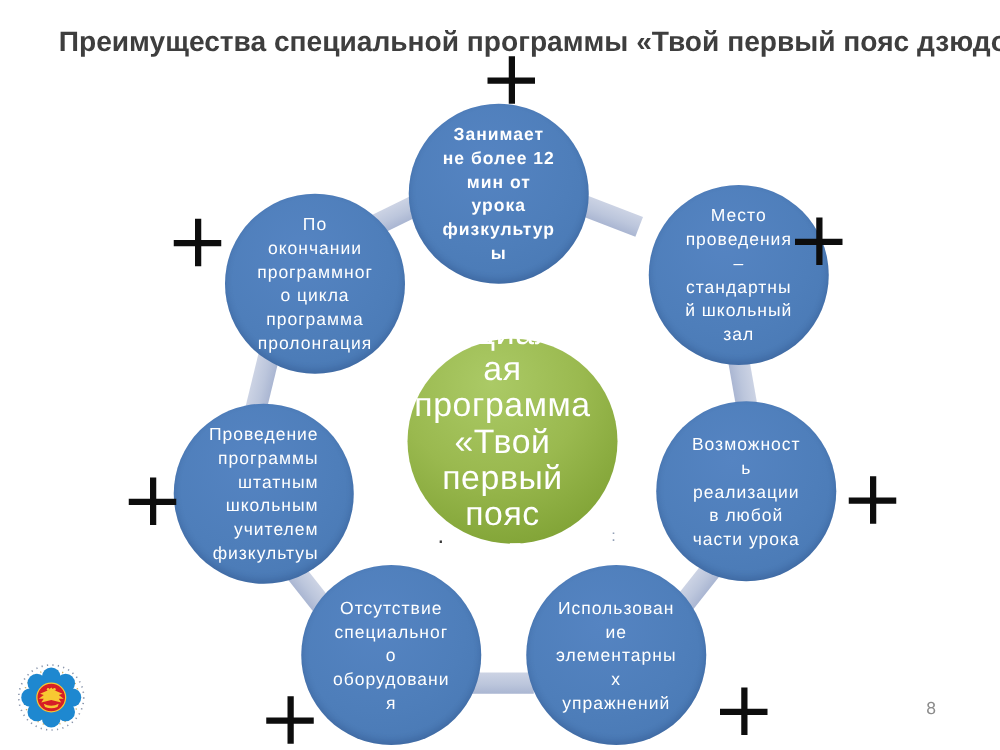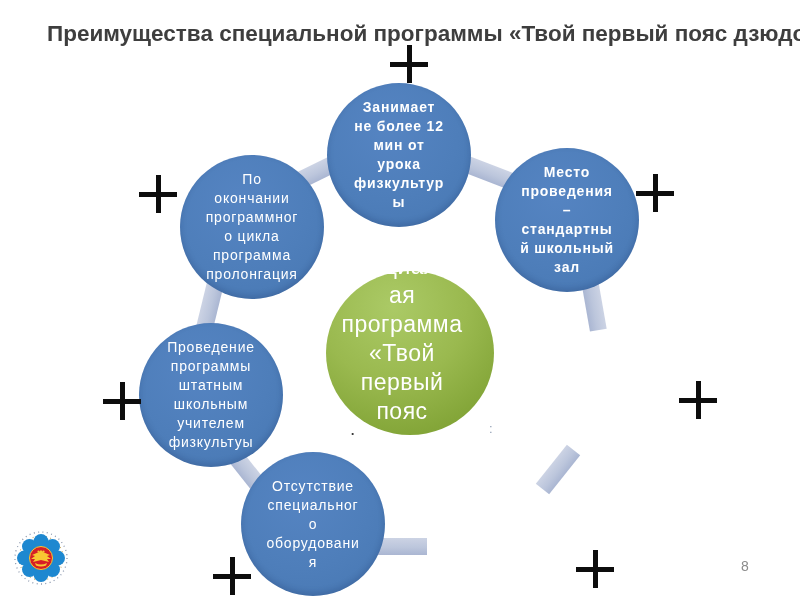--- a/index.html
+++ b/index.html
@@ -27,35 +27,35 @@
   
   .node {
     position:absolute; width:144px; height:144px; border-radius:50%; z-index:2;
     background:radial-gradient(circle at 42% 32%, #5584c2 0%, #4e7eba 55%, #4777b2 100%);
     box-shadow:inset 0 -3px 6px rgba(10,30,70,0.18);
     color:#ffffff; font-size:14px; line-height:19px; letter-spacing:0.8px;
     display:flex; align-items:center; justify-content:center;
     text-align:center; white-space:pre-line;
   }
   .n-top { left:327px; top:83px;font-weight:bold;  }
-  .n-tr  { left:495px; top:148px;font-weight:bold; }
+  .n-tr  { left:519px; top:148px; }
   .n-r   { left:525px; top:321px; }
   .n-br  { left:421px; top:452px; }
   .n-bl  { left:241px; top:452px; }
-  .n-l   { left:139px; top:323px; }
+  .n-l   { left:139px; top:323px;text-align:right; }
   .n-tl  { left:180px; top:155px; }
   
   .center-ellipse {
     position:absolute; left:326px; top:271px; width:168px; height:164px;
     border-radius:50%; z-index:3;
     background:radial-gradient(circle at 40% 22%, #abca66 0%, #9ab94f 45%, #84a639 78%, #789a2e 100%);
   }
   .center-text {
     position:absolute; left:294px; top:252px; width:216px; z-index:4;
-    color:#ffffff; font-size:23px; line-height:29px; letter-spacing:0.5px;
+    color:#ffffff; font-size:27px; line-height:29px; letter-spacing:0.5px;
     text-align:center; white-space:pre-line;
   }
   
   .plus { position:absolute; width:38px; height:38px; z-index:6; }
   .plus::before {
     content:""; position:absolute; left:0; right:0; top:50%; margin-top:-2.5px;
     height:5px; background:#0d0d0d;
   }
   .plus::after {
     content:""; position:absolute; top:0; bottom:0; left:50%; margin-left:-2.5px;
@@ -99,20 +99,30 @@
 мин от
 урока
 физкультур
 ы</div>
   <div class="node n-tr">Место
 проведения
 –
 стандартны
 й школьный
 зал</div>
+  <div class="node n-r">Возможност
+ь
+реализации
+в любой
+части урока</div>
+  <div class="node n-br">Использован
+ие
+элементарны
+х
+упражнений</div>
   <div class="node n-bl">Отсутствие
 специальног
 о
 оборудовани
 я</div>
   <div class="node n-l">Проведение
 программы
 штатным
 школьным
 учителем

